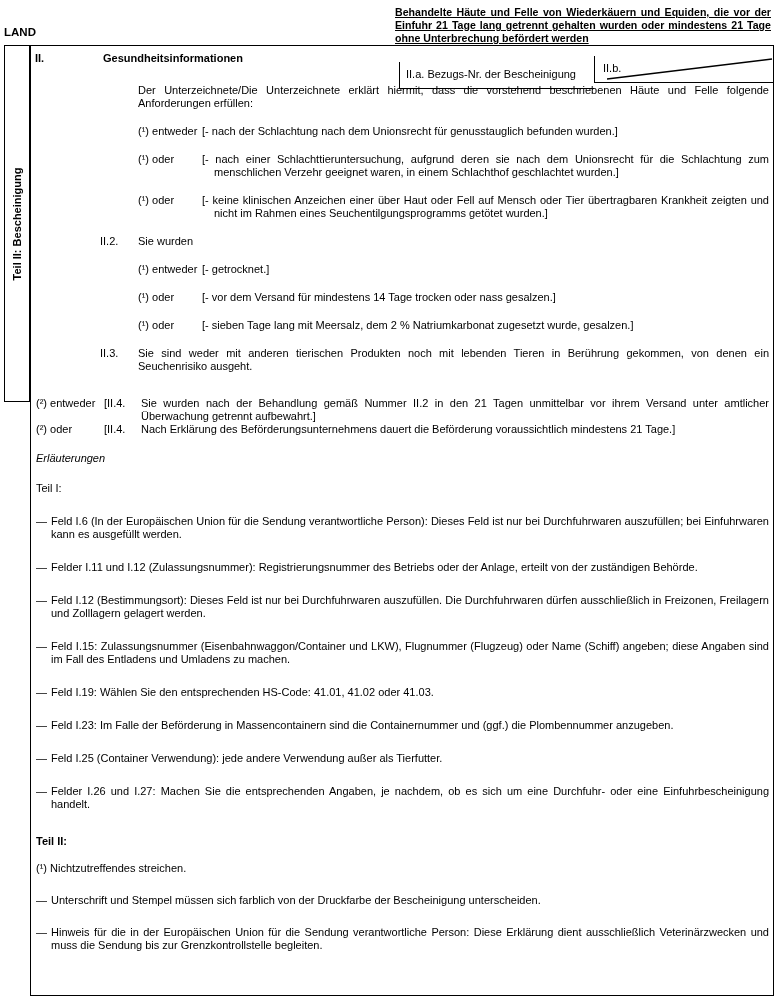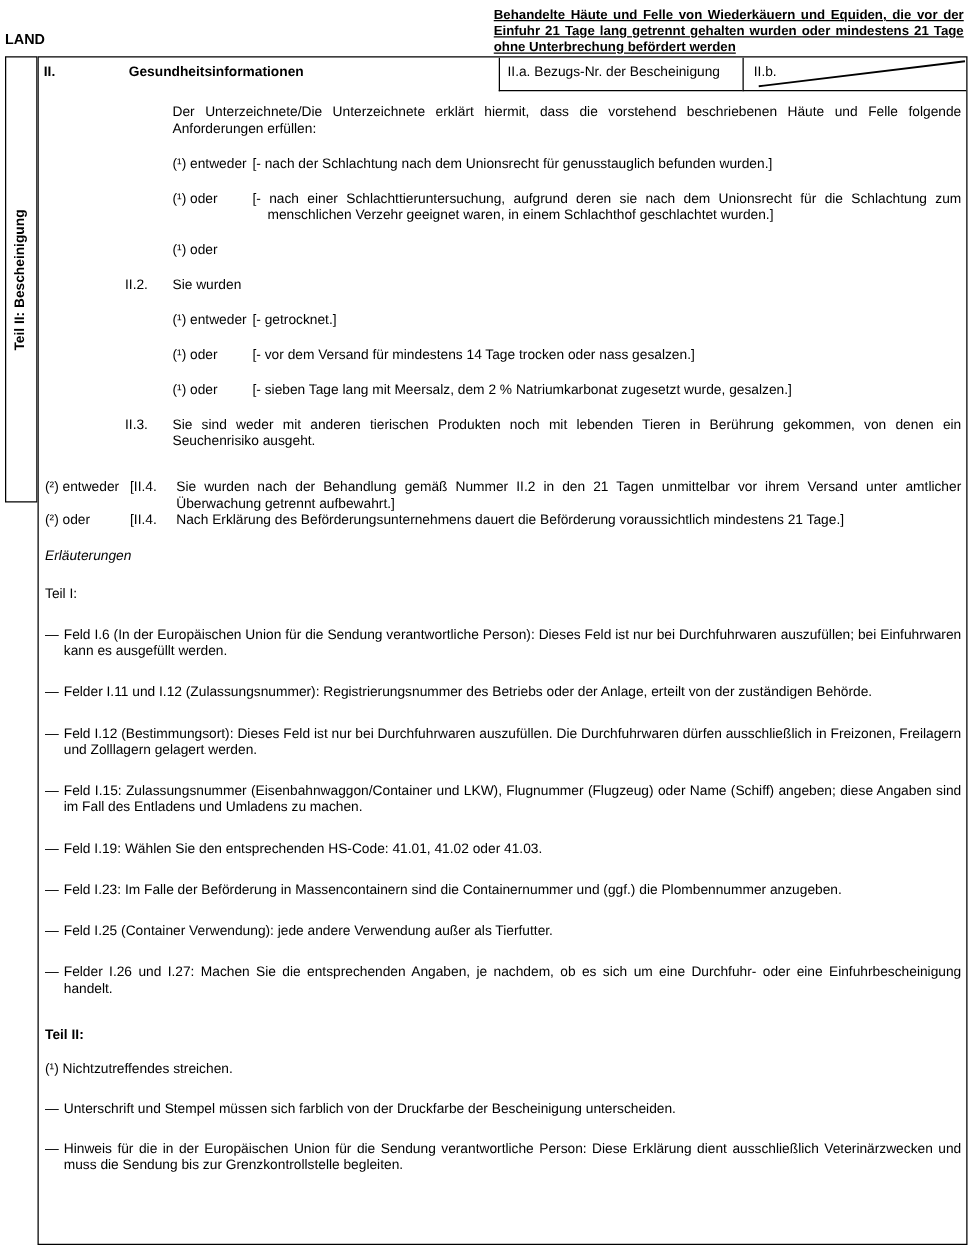--- a/index.html
+++ b/index.html
@@ -23,22 +23,22 @@
     position:absolute; left:50%; top:50%;
     transform:translate(-50%,-50%) rotate(-90deg);
     font-weight:bold; font-size:11px; white-space:nowrap;
   }
 
   .main-box { position:absolute; left:30px; top:45px; width:744px; height:951px; border:1.5px solid #000; background:#fff; overflow:hidden; }
 
   .hdr-row { position:relative; height:27px; }
   .hdr-cell-ii { position:absolute; left:0; top:0; width:368px; height:27px; padding:6px 0 0 4px; }
   .sec-no { display:inline-block; width:68px; font-weight:bold; }
-  .hdr-cell-iia { position:absolute; left:368px; top:0; width:195px; height:27px; border-left:1.5px solid #000; border-bottom:1.5px solid #000; padding:6px 0 0 6px; }
-  .hdr-cell-iib { position:absolute; left:563px; top:0; width:181px; height:27px; border-left:1.5px solid #000; border-bottom:1.5px solid #000; }
+  .hdr-cell-iia { position:absolute; left:368px; top:16px; width:195px; height:27px; border-left:1.5px solid #000; border-bottom:1.5px solid #000; padding:6px 0 0 6px; }
+  .hdr-cell-iib { position:absolute; left:563px; top:10px; width:181px; height:27px; border-left:1.5px solid #000; border-bottom:1.5px solid #000; }
   .iib-label { position:absolute; left:8px; top:6px; }
   .diag { position:absolute; left:0; top:0; width:179px; height:25px; }
 
   .body { padding:11px 4px 0 5px; }
 
   .intro { margin-left:102px; }
   .sec { display:grid; grid-template-columns:38px 1fr; margin:15px 0 0 64px; }
   .opt { display:grid; grid-template-columns:72px 1fr; margin:15px 0 0 102px; }
   .bracket { padding-left:4px; text-indent:-12px; text-align:justify; }
   .c4 { display:grid; grid-template-columns:68px 37px 1fr; }
@@ -87,20 +87,21 @@
       <div class="opt">
         <span>(¹) entweder</span>
         <span class="bracket">[- nach der Schlachtung nach dem Unionsrecht für genusstauglich befunden wurden.]</span>
       </div>
       <div class="opt">
         <span>(¹) oder</span>
         <span class="bracket">[- nach einer Schlachttieruntersuchung, aufgrund deren sie nach dem Unionsrecht für die Schlachtung zum menschlichen Verzehr geeignet waren, in einem Schlachthof geschlachtet wurden.]</span>
       </div>
       <div class="opt">
         <span>(¹) oder</span>
+        <span class="bracket">[- keine klinischen Anzeichen einer über Haut oder Fell auf Mensch oder Tier übertragbaren Krankheit zeigten und nicht im Rahmen eines Seuchentilgungsprogramms getötet wurden.]</span>
       </div>
 
       <div class="sec">
         <span>II.2.</span>
         <span>Sie wurden</span>
       </div>
       <div class="opt">
         <span>(¹) entweder</span>
         <span class="bracket">[- getrocknet.]</span>
       </div>

